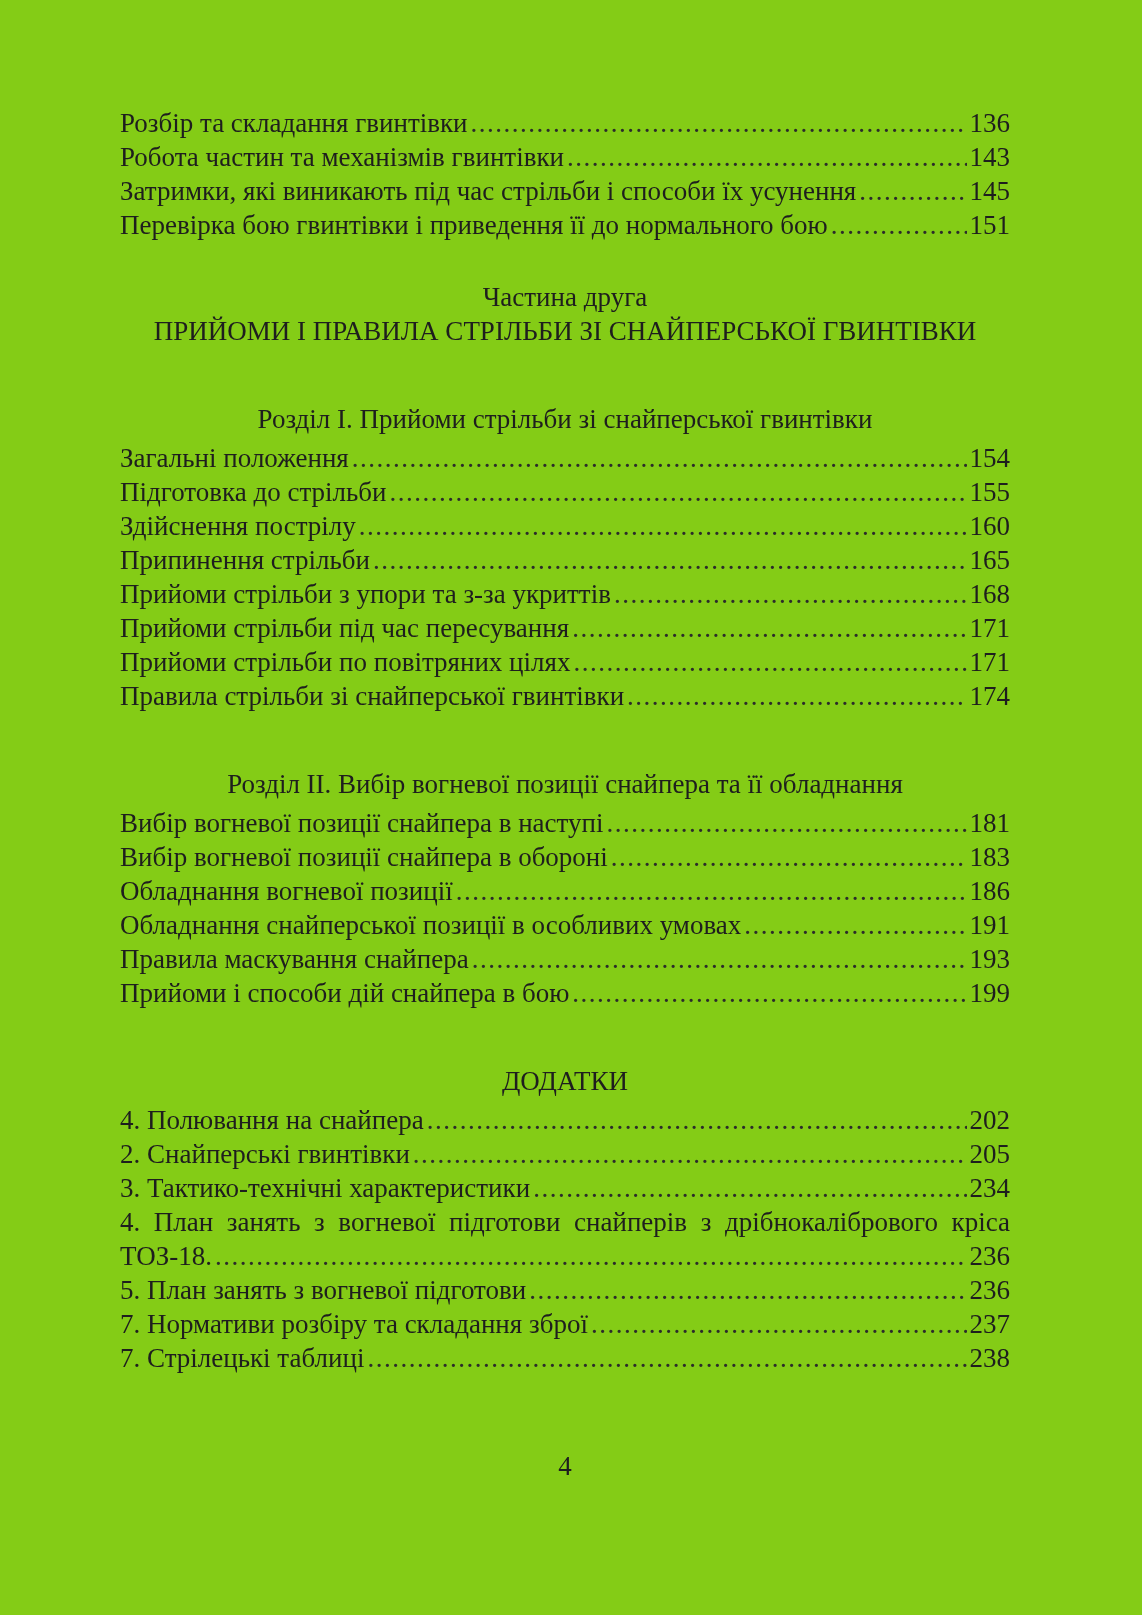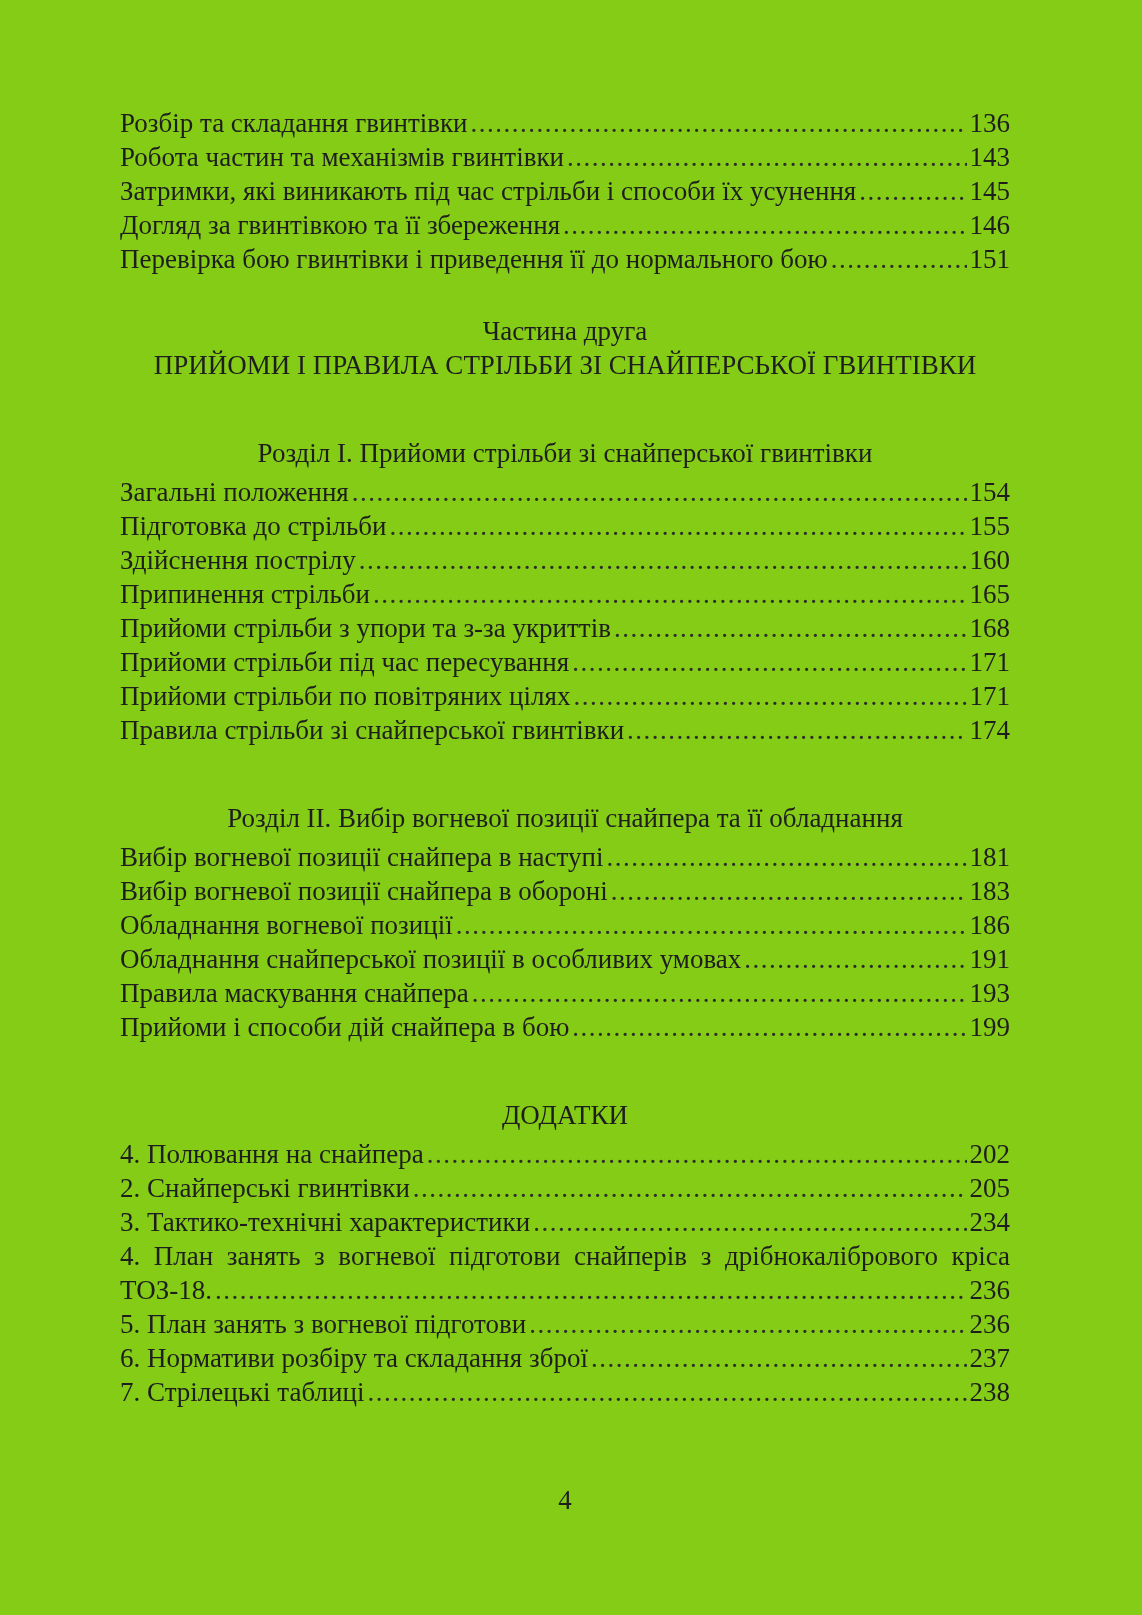--- a/index.html
+++ b/index.html
@@ -78,25 +78,20 @@
       <span class="toc-title">Робота частин та механізмів гвинтівки</span>
       <span class="toc-dots"></span>
       <span class="toc-page">143</span>
     </div>
     <div class="toc-line">
       <span class="toc-title">Затримки, які виникають під час стрільби і способи їх усунення</span>
       <span class="toc-dots"></span>
       <span class="toc-page">145</span>
     </div>
     <div class="toc-line">
-      <span class="toc-title">Догляд за гвинтівкою та її збереження</span>
-      <span class="toc-dots"></span>
-      <span class="toc-page">146</span>
-    </div>
-    <div class="toc-line">
       <span class="toc-title">Перевірка бою гвинтівки і приведення її до нормального бою</span>
       <span class="toc-dots"></span>
       <span class="toc-page">151</span>
     </div>
   </div>
 
   <div class="part-heading">
     <div>Частина друга</div>
     <div>ПРИЙОМИ І ПРАВИЛА СТРІЛЬБИ ЗІ СНАЙПЕРСЬКОЇ ГВИНТІВКИ</div>
   </div>
@@ -203,21 +198,21 @@
       <span class="toc-title">ТОЗ-18.</span>
       <span class="toc-dots"></span>
       <span class="toc-page">236</span>
     </div>
     <div class="toc-line">
       <span class="toc-title">5. План занять з вогневої підготови</span>
       <span class="toc-dots"></span>
       <span class="toc-page">236</span>
     </div>
     <div class="toc-line">
-      <span class="toc-title">6. Нормативи розбіру та складання зброї</span>
+      <span class="toc-title">7. Нормативи розбіру та складання зброї</span>
       <span class="toc-dots"></span>
       <span class="toc-page">237</span>
     </div>
     <div class="toc-line">
       <span class="toc-title">7. Стрілецькі таблиці</span>
       <span class="toc-dots"></span>
       <span class="toc-page">238</span>
     </div>
   </div>
 

